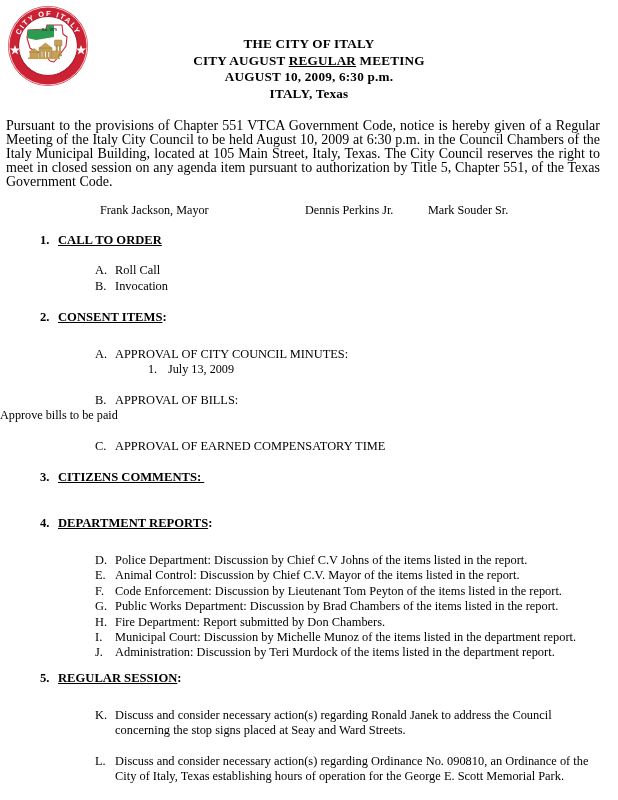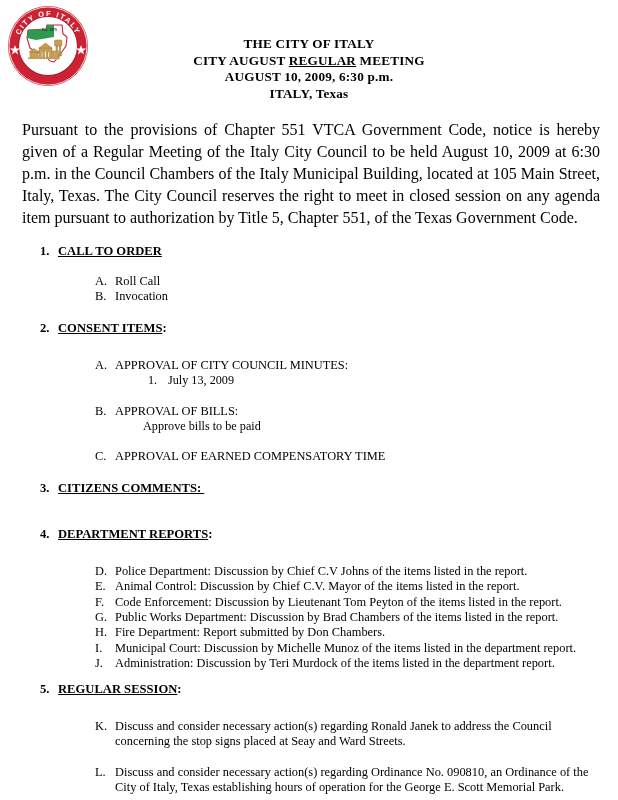--- a/index.html
+++ b/index.html
@@ -33,23 +33,23 @@
     font-weight: bold;
     font-size: 13.2px;
     line-height: 16.5px;
     letter-spacing: 0.2px;
   }
   .doc-header .ttl-line { white-space: nowrap; }
   .u { text-decoration: underline; }
 
   
   .intro {
-    margin: 17px 18px 0 22px;
-    font-size: 16px;
-    line-height: 22px;
+    margin: 17px 18px 0 6px;
+    font-size: 14px;
+    line-height: 14px;
     text-align: justify;
     text-justify: inter-word;
   }
 
   
   .roster {
     margin-top: 14px;
     margin-left: 100px;
     font-size: 12.2px;
     line-height: 15.2px;
@@ -86,21 +86,20 @@
 
   .subsub {
     display: flex;
     margin-left: 148px;
     font-size: 12.2px;
     line-height: 15.4px;
   }
   .subsub-letter { width: 20px; flex: none; }
 
   .plain-ind {
-    margin-left: 143px;
     font-size: 12.2px;
     line-height: 15.4px;
   }
 
   .gap-sm { height: 9px; }
   .gap-md { height: 15px; }
   .gap-lg { height: 22px; }
   .gap-xl { height: 30px; }
 </style>
 </head>
@@ -157,20 +156,25 @@
 <div class="doc-header">
   <div class="ttl-line">THE CITY OF ITALY</div>
   <div class="ttl-line"><span>CITY AUGUST </span><span class="u">REGULAR</span><span> MEETING</span></div>
   <div class="ttl-line">AUGUST 10, 2009, 6:30 p.m.</div>
   <div class="ttl-line">ITALY, Texas</div>
 </div>
 
 <div class="intro">Pursuant to the provisions of Chapter 551 VTCA Government Code, notice is hereby given of a Regular Meeting of the Italy City Council to be held August 10, 2009 at 6:30 p.m. in the Council Chambers of the Italy Municipal Building, located at 105 Main Street, Italy, Texas.  The City Council reserves the right to meet in closed session on any agenda item pursuant to authorization by Title 5, Chapter 551, of the Texas Government Code.</div>
 
 <div class="roster">
+  <div class="roster-row">
+    <div class="roster-col-1">Frank Jackson, Mayor</div>
+    <div class="roster-col-2">Dennis Perkins Jr.</div>
+    <div class="roster-col-3">Mark Souder Sr.</div>
+  </div>
 </div>
 
 <div class="agenda">
 
   <div class="sec">
     <span class="sec-num">1.</span>
     <span class="sec-title u">CALL TO ORDER</span>
   </div>
   <div class="gap-md"></div>
   <div class="sub">

